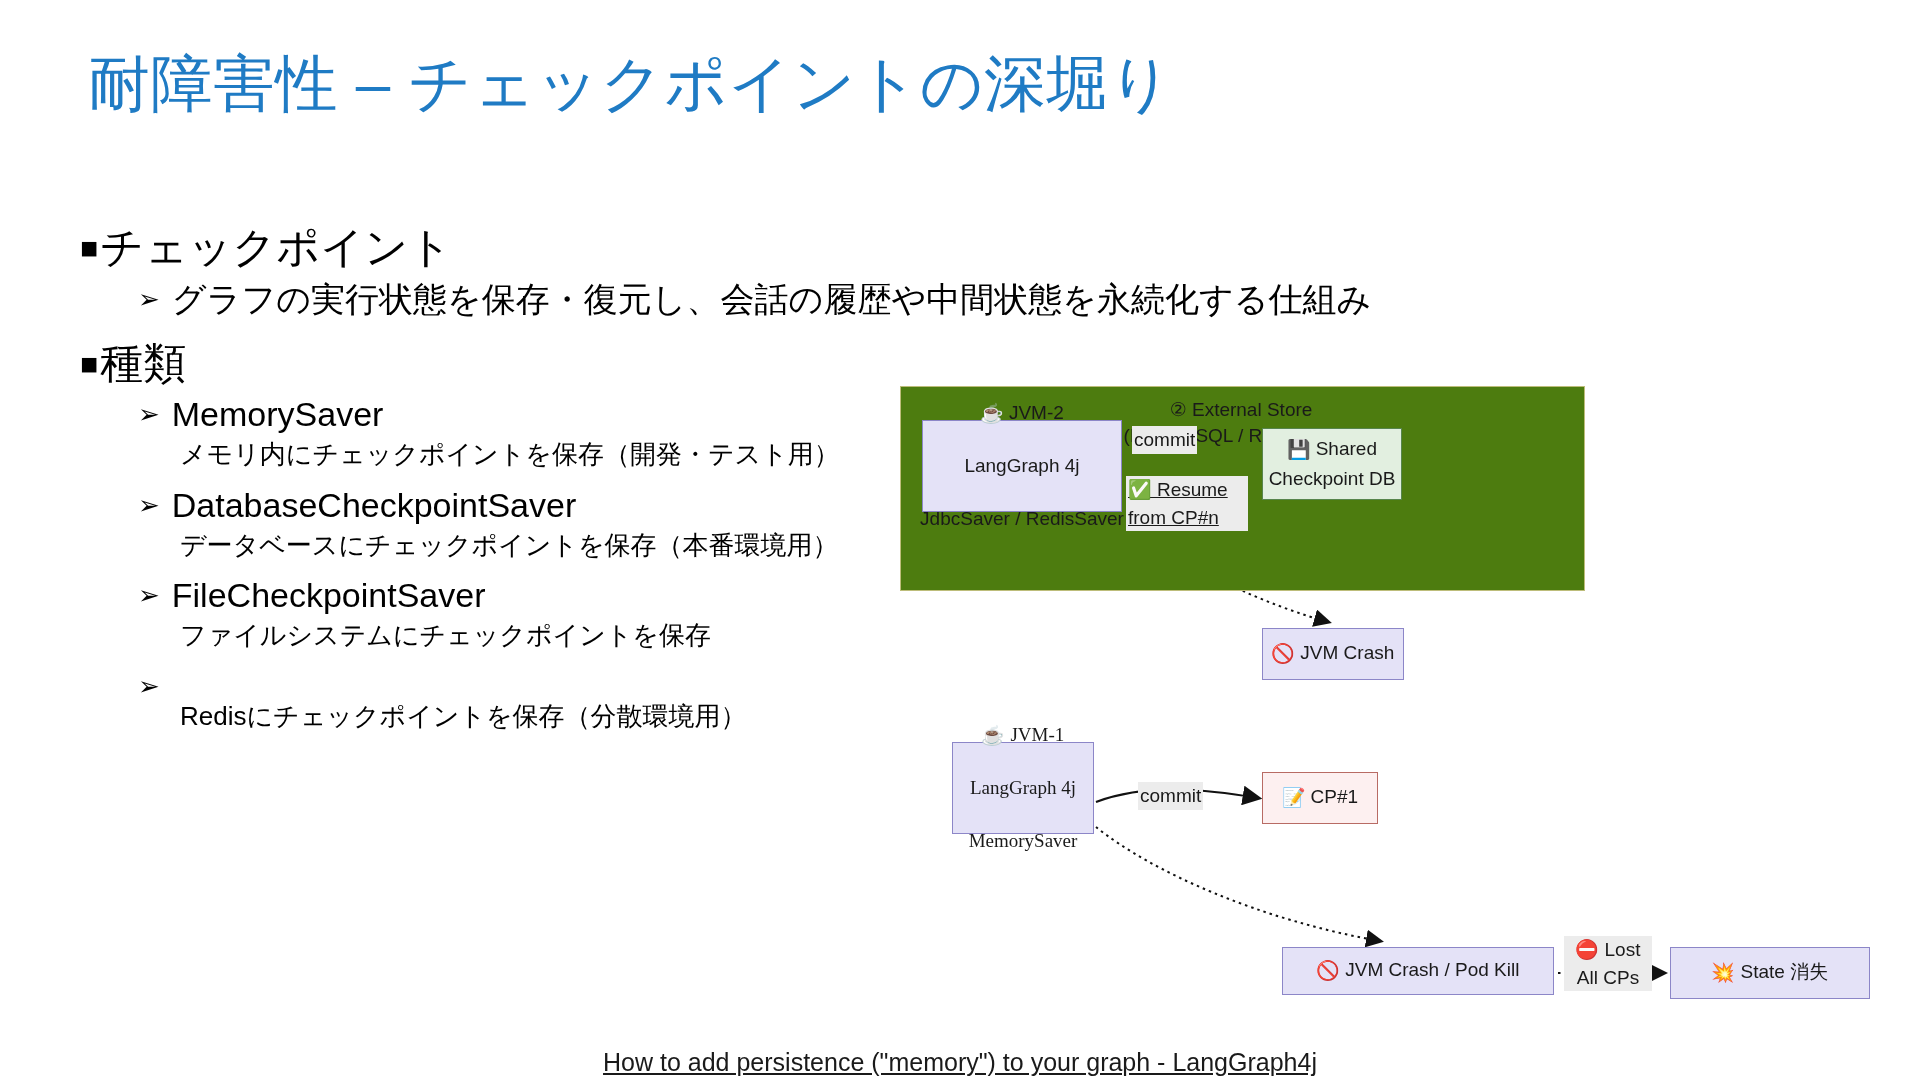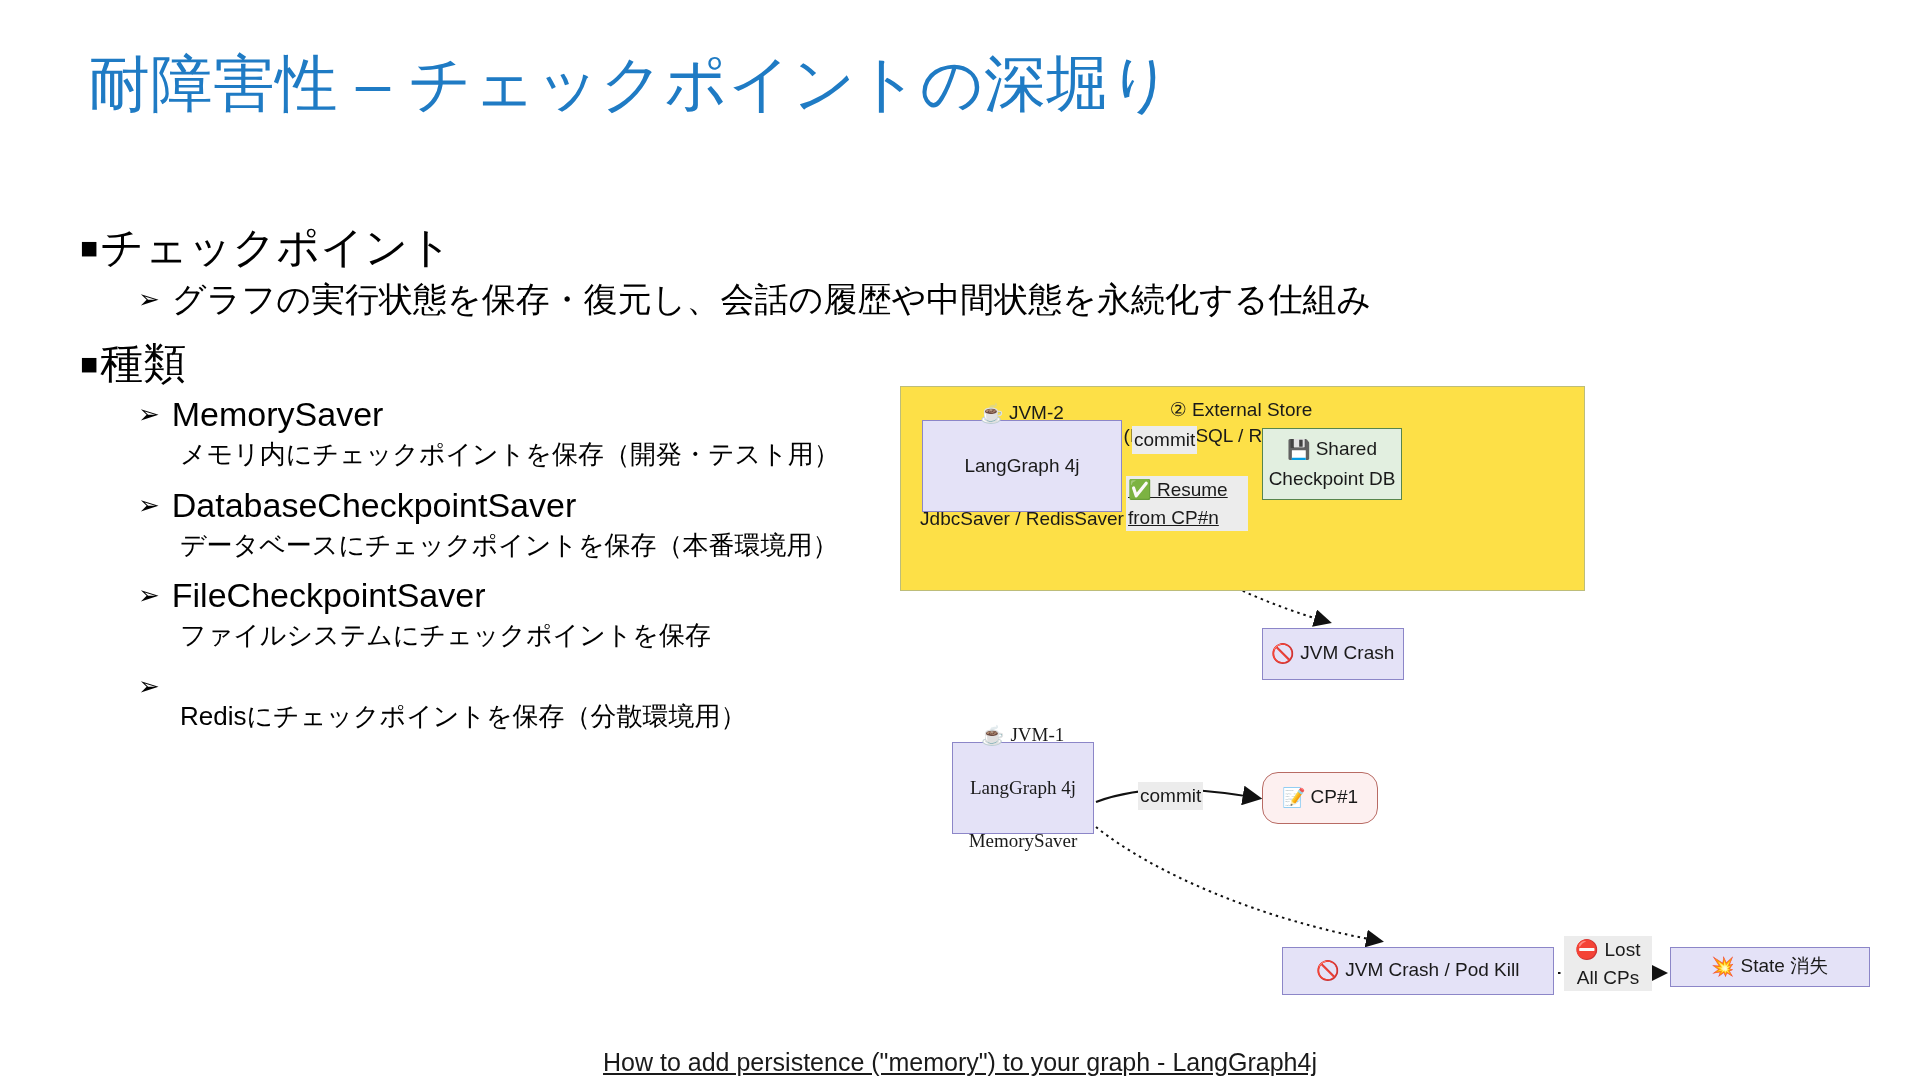--- a/index.html
+++ b/index.html
@@ -79,21 +79,21 @@
   #diagram {
     position: absolute;
     left: 880px;
     top: 372px;
     width: 1000px;
     height: 690px;
   }
 
   .yellow-panel {
     position: absolute;
-    background: #fde047;
+    background: #4d7c0f;
     border: 1px solid #BDBD7A;
     box-sizing: border-box;
   }
   #panel-external {
     left: 20px;
     top: 14px;
     width: 685px;
     height: 205px;
   }
   #panel-memory {
@@ -143,23 +143,23 @@
   }
   .node.crash {
     background: #E4E2F7;
     border: 1px solid #8C86C8;
   }
 
   #node-jvm2 { left: 42px; top: 48px; width: 200px; height: 92px; }
   #node-shared-db { left: 382px; top: 56px; width: 140px; height: 72px; }
   #node-jvm-crash { left: 382px; top: 256px; width: 142px; height: 52px; }
   #node-jvm1 { left: 72px; top: 370px; width: 142px; height: 92px; font-family: Liberation Serif, serif; }
-  #node-cp1 { left: 382px; top: 400px; width: 116px; height: 52px; border-radius: 16px; }
+  #node-cp1 { left: 382px; top: 400px; width: 116px; height: 52px; }
   #node-crash-pod { left: 402px; top: 575px; width: 272px; height: 48px; }
-  #node-state-lost { left: 790px; top: 575px; width: 200px; height: 40px; }
+  #node-state-lost { left: 790px; top: 575px; width: 200px; height: 52px; }
 
   .node .line { white-space: nowrap; }
   .node .ico { margin-right: 5px; }
 
   .edge-label {
     position: absolute;
     font-size: 19px;
     line-height: 1.45;
     color: #1a1a1a;
     background: #ECECEC;

